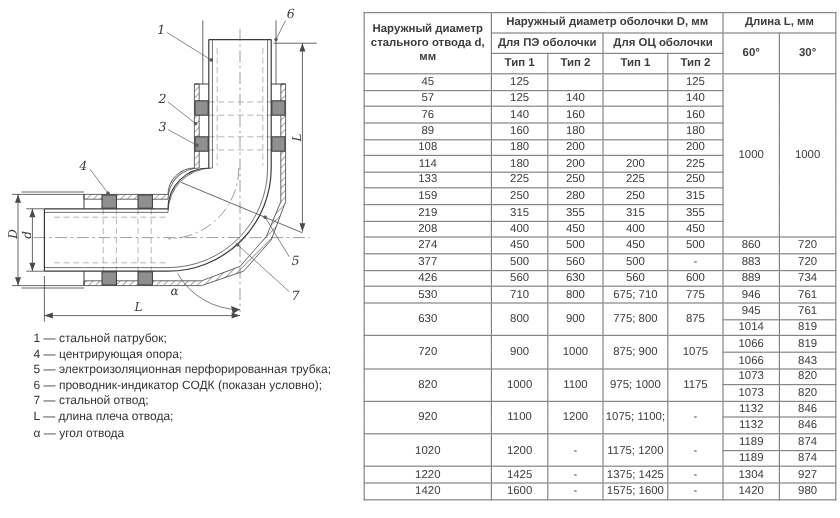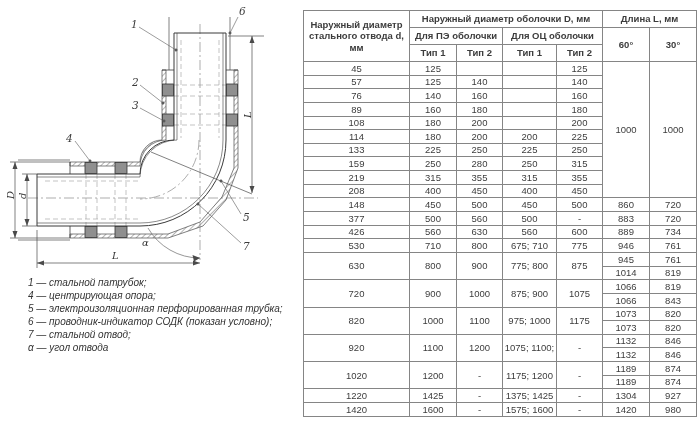--- a/index.html
+++ b/index.html
@@ -8,21 +8,21 @@
   .stage{position:absolute;inset:0;background:#fff;}
 
   
   .diagram{position:absolute;left:0;top:0;width:302px;height:272px;}
   .dim-label{font:italic 10px "DejaVu Serif",serif;fill:#3a3a3a;}
   .callout-label{font:italic 10.5px "DejaVu Serif",serif;fill:#3a3a3a;}
 
   
   .legend{position:absolute;left:28px;top:276px;width:286px;
           font-size:10px;line-height:13.1px;color:#333;}
-  .legend div{white-space:nowrap;font-style:italic;}
+  .legend div{white-space:nowrap;}
 
   
   .spec{position:absolute;left:303px;top:10px;width:393px;height:407px;
         border-collapse:collapse;table-layout:fixed;
         font-size:9.5px;line-height:1.2;color:#3c3c3c;}
   .spec th,.spec td{border:1px solid #858585;text-align:center;
         vertical-align:middle;padding:0 1px;}
   .spec{border:1.5px solid #6e6e6e;}
   .spec th{font-weight:bold;height:16px;}
   .spec tbody td{height:12px;}
@@ -158,20 +158,21 @@
       <text class="callout-label" x="243" y="250">7</text>
     </g>
   </svg>
 
   <div class="legend" id="legend">
       <div>1 — стальной патрубок;</div>
       <div>4 — центрирующая опора;</div>
       <div>5 — электроизоляционная перфорированная трубка;</div>
       <div>6 — проводник-индикатор СОДК (показан условно);</div>
       <div>7 — стальной отвод;</div>
+      <div>L — длина плеча отвода;</div>
       <div>α — угол отвода</div>
     </div>
 
   <table class="spec" id="spec-table">
     <colgroup>
       <col style="width:106px">
         <col style="width:47px">
         <col style="width:46px">
       <col style="width:54px">
         <col style="width:46px">
@@ -264,21 +265,21 @@
           <td>355</td>
         </tr>
         <tr>
           <td>208</td>
           <td>400</td>
           <td>450</td>
           <td>400</td>
           <td>450</td>
         </tr>
         <tr>
-          <td>148</td>
+          <td>274</td>
           <td>450</td>
           <td>500</td>
           <td>450</td>
           <td>500</td>
           <td>860</td>
           <td>720</td>
         </tr>
         <tr>
           <td>377</td>
           <td>500</td>

